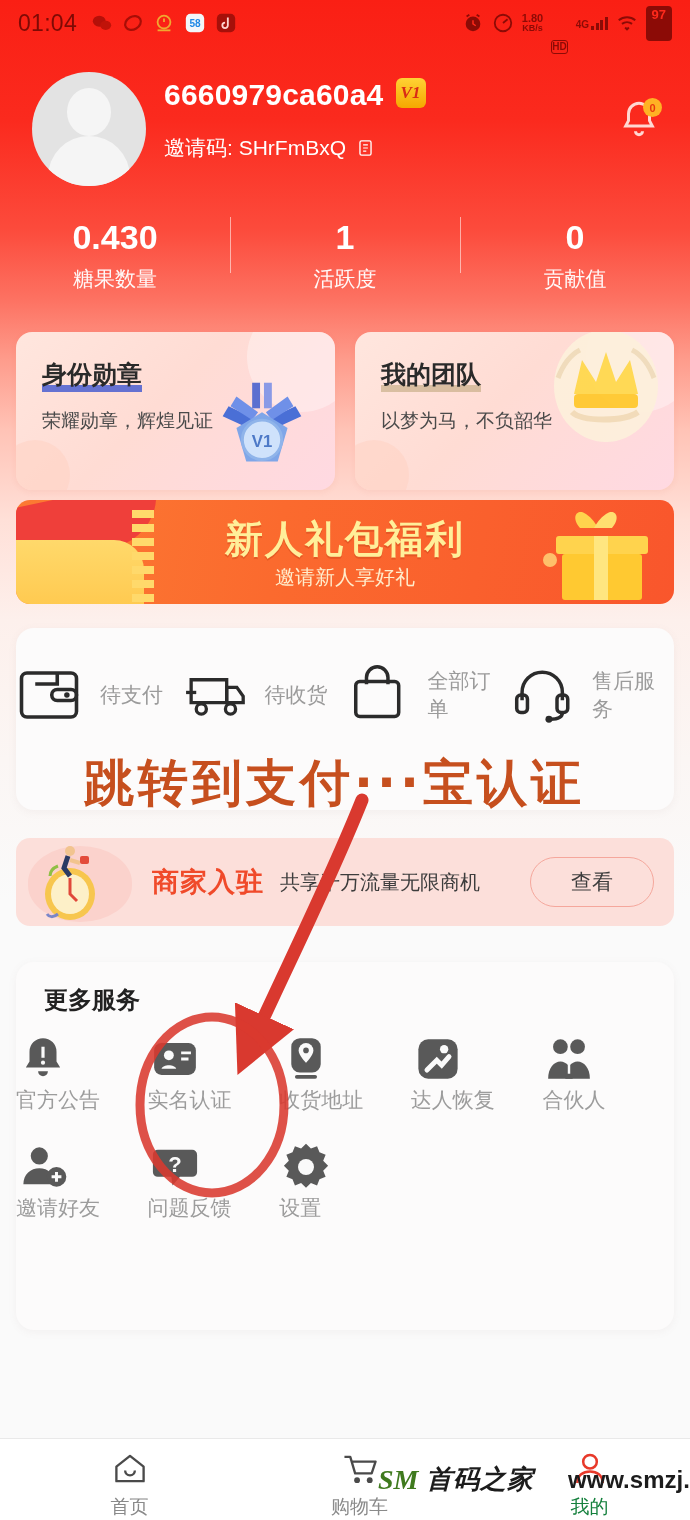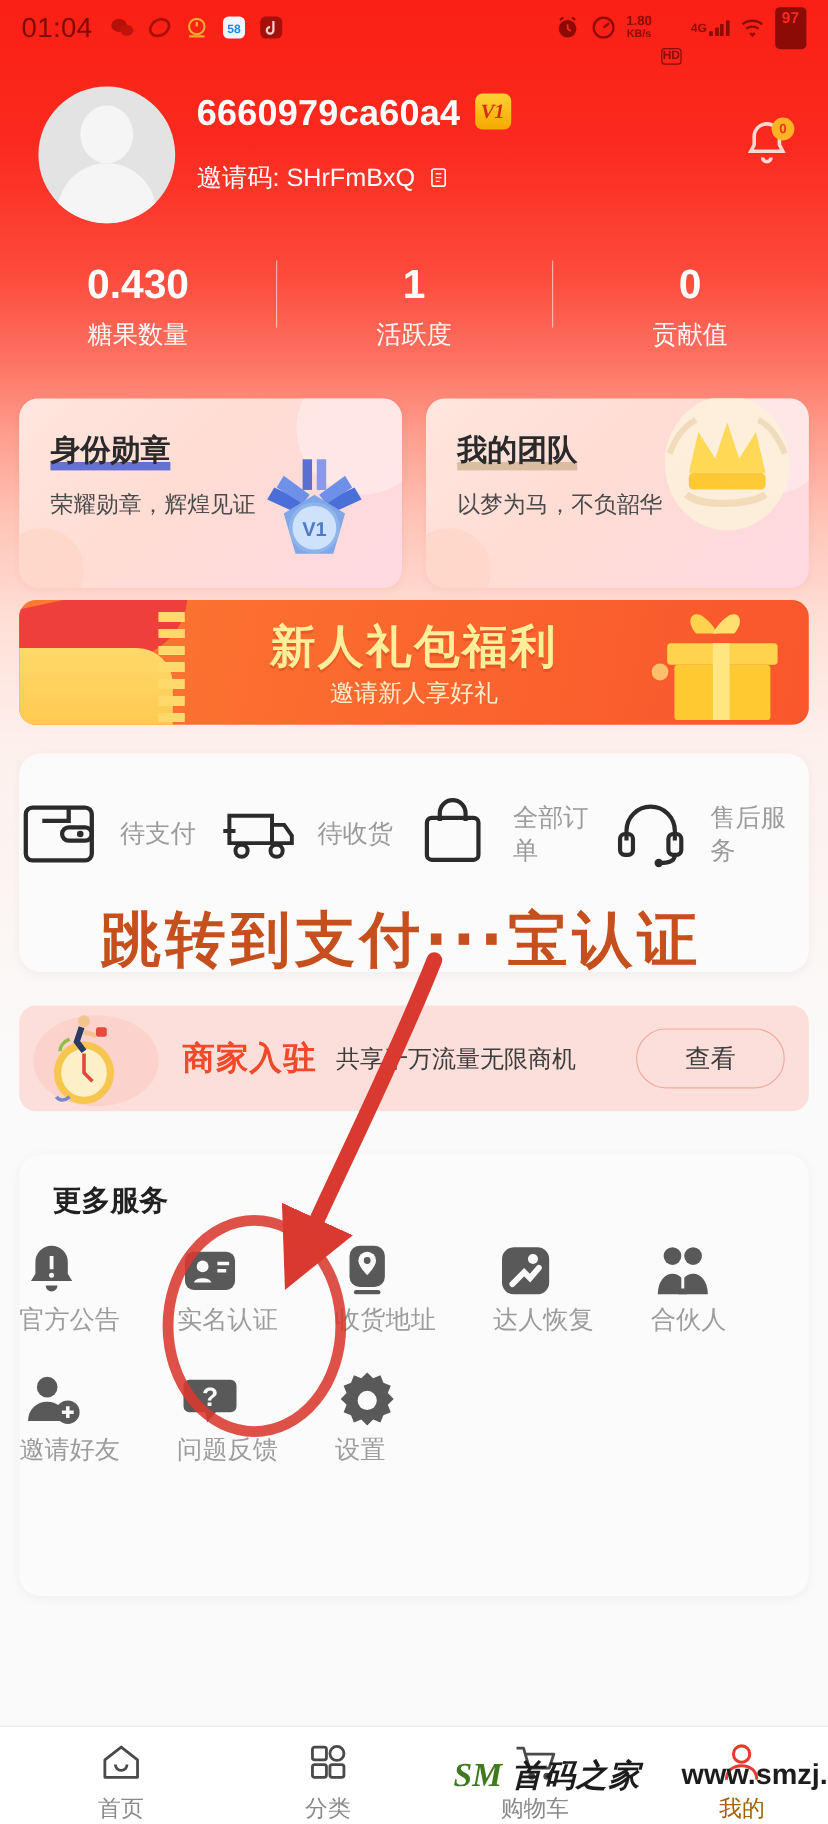--- a/index.html
+++ b/index.html
@@ -184,21 +184,21 @@
   .svc .slbl { font-size:21px; color:#9c9c9c; }
 
   
   .tabbar {
     position:absolute; bottom:0; left:0; width:690px; height:82px;
     background:#ffffff; border-top:1px solid #e9e9e9; display:flex;
   }
   .tab { flex:1; display:flex; flex-direction:column; align-items:center; padding-top:12px; gap:8px;padding-left:29px; }
   .tab .tic { width:44px; height:40px; }
   .tab .tlbl { font-size:19px; color:#8a8a8a; }
-  .tab.active .tlbl { color:#a16207;text-align:right; }
+  .tab.active .tlbl { color:#15803d;text-align:right; }
 
   
   .anno-text {
     position:absolute; left:84px; top:750px; width:520px;
     font-size:50px; font-weight:700; color:#c2410c; letter-spacing:4px;
     font-family:"DejaVu Sans",sans-serif; opacity:0.92;
   }
   .anno-svg { position:absolute; inset:0; pointer-events:none; }
 
   
@@ -520,29 +520,20 @@
 <div class="tabbar">
   <div class="tab">
     <svg class="tic" viewBox="0 0 40 36">
       <path d="M6 16L20 5l14 11v15H6z" fill="none" stroke="#4a4a4a" stroke-width="2.4" stroke-linejoin="round"></path>
       <path d="M15 20a5 5 0 0 0 10 0" fill="none" stroke="#4a4a4a" stroke-width="2.4"></path>
     </svg>
     <span class="tlbl">首页</span>
   </div>
   <div class="tab">
     <svg class="tic" viewBox="0 0 40 36">
-      <rect x="7" y="5" width="12" height="11" rx="2" fill="none" stroke="#4a4a4a" stroke-width="2.4"></rect>
-      <circle cx="28" cy="10.5" r="6" fill="none" stroke="#4a4a4a" stroke-width="2.4"></circle>
-      <rect x="7" y="20" width="12" height="11" rx="2" fill="none" stroke="#4a4a4a" stroke-width="2.4"></rect>
-      <rect x="22" y="20" width="12" height="11" rx="2" fill="none" stroke="#4a4a4a" stroke-width="2.4"></rect>
-    </svg>
-    <span class="tlbl">分类</span>
-  </div>
-  <div class="tab">
-    <svg class="tic" viewBox="0 0 40 36">
       <path d="M4 6h6l5 17h17l4-12H12" fill="none" stroke="#4a4a4a" stroke-width="2.4" stroke-linejoin="round"></path>
       <circle cx="17" cy="30" r="3" fill="#4a4a4a"></circle>
       <circle cx="30" cy="30" r="3" fill="#4a4a4a"></circle>
     </svg>
     <span class="tlbl">购物车</span>
   </div>
   <div class="tab active">
     <svg class="tic" viewBox="0 0 40 36">
       <circle cx="20" cy="11" r="7" fill="none" stroke="#e8392a" stroke-width="2.6"></circle>
       <path d="M7 33c0-8 6-12 13-12s13 4 13 12" fill="none" stroke="#e8392a" stroke-width="2.6"></path>

